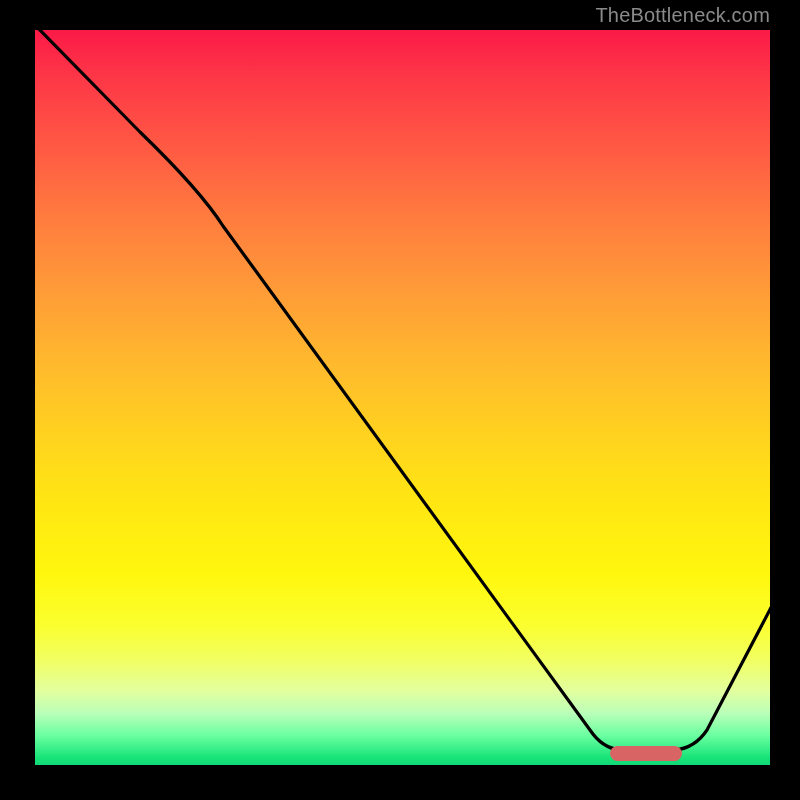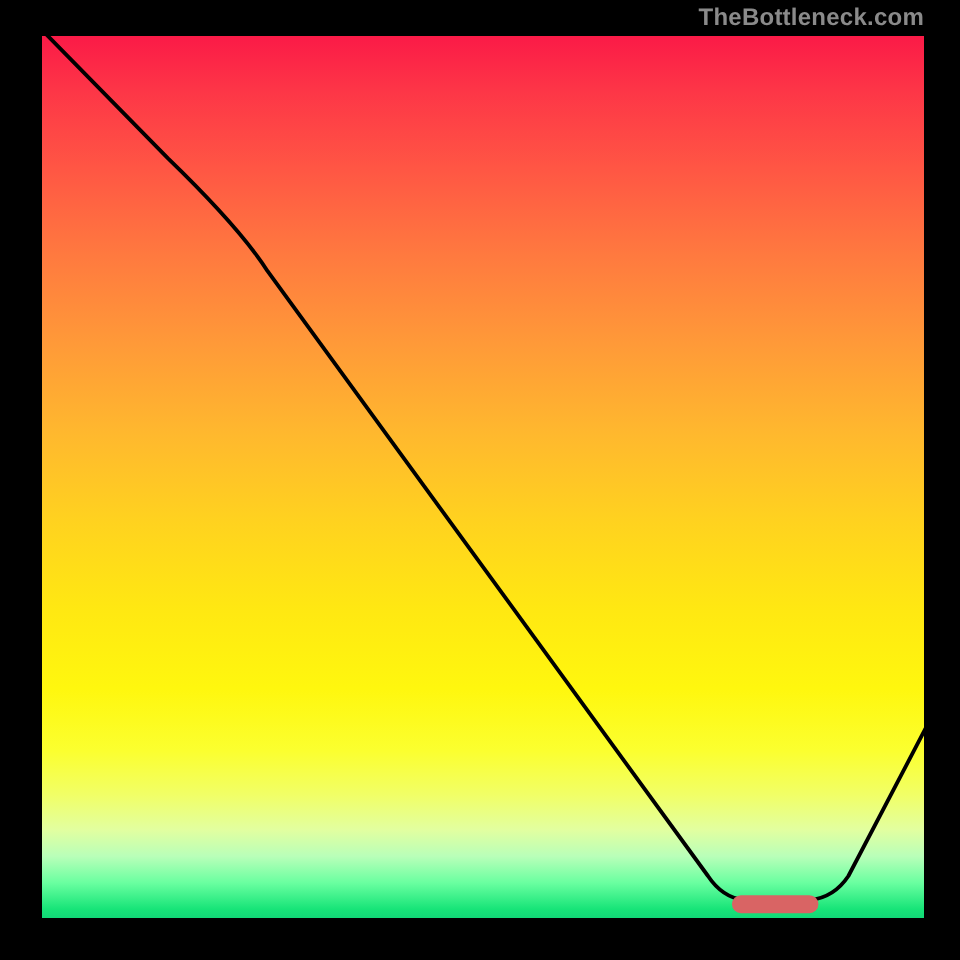--- a/index.html
+++ b/index.html
@@ -15,21 +15,21 @@
     width: 800px;
     height: 800px;
   }
   .watermark {
     position: absolute;
     top: 4px;
     right: 30px;
     color: #8a8a8a;
     font-family: Arial, Helvetica, sans-serif;
     font-size: 20px;
-    font-weight: bold;
+    font-weight: normal;
     letter-spacing: 0.2px;
   }
   .plot-area {
     position: absolute;
     left: 35px;
     top: 30px;
     width: 735px;
     height: 735px;
     background: linear-gradient(to bottom,
       #fb1a47 0%,

